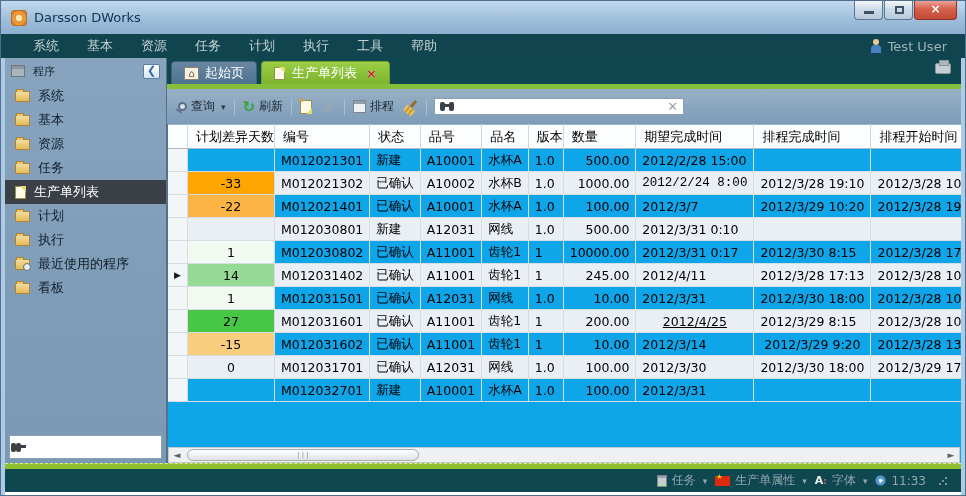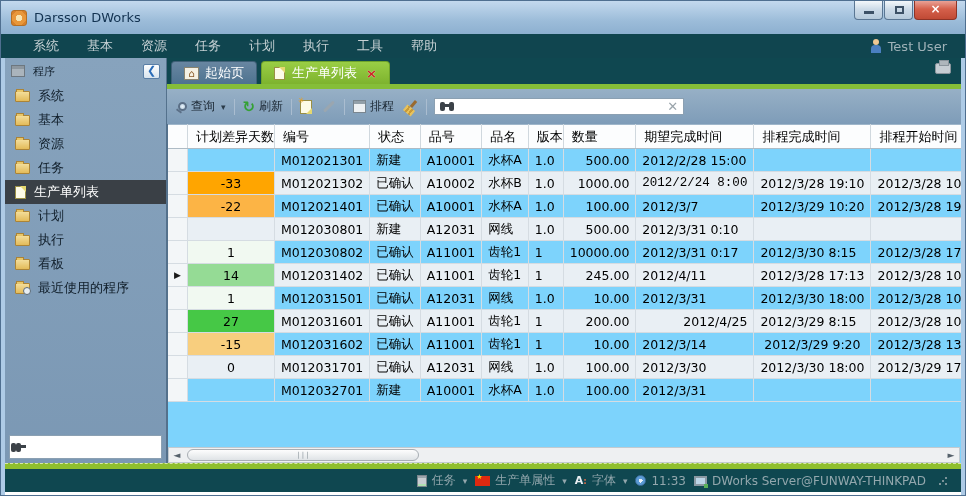--- a/index.html
+++ b/index.html
@@ -96,21 +96,21 @@
   .calc { width:13px; height:13px; background:#eef1f3; border:1px solid #7a868f; box-shadow:inset 0 3px 0 #93a0a9; }
   .broom { width:14px; height:14px; position:relative; }
   .broom::before { content:""; position:absolute; left:8px; top:0; width:3px; height:8px; background:#9a6a2e; transform:rotate(40deg); }
   .broom::after { content:""; position:absolute; left:0; top:7px; width:10px; height:7px;
                   background:linear-gradient(90deg,#e8c25a 0 2px,#c89a3a 2px 4px,#e8c25a 4px 6px,#c89a3a 6px 8px,#e8c25a 8px); transform:rotate(40deg); }
   .tb-search { margin-left:4px; width:250px; height:17px; background:#fff; border:1px solid #8ba0b2;
                display:flex; align-items:center; padding:0 5px; }
   .tb-search input { flex:1; border:none; outline:none; font-size:12px; background:transparent; }
 
   
-  .gridarea { flex:1; position:relative; background:#7dd3fc; overflow:hidden; border-left:1px solid #54718c; }
+  .gridarea { flex:1; position:relative; background:#0ea5e9; overflow:hidden; border-left:1px solid #54718c; }
   table.grid { border-collapse:collapse; table-layout:fixed; font-size:12.5px; color:#000; }
   table.grid th { height:24px; font-weight:normal; font-size:13px; text-align:left; padding:0 0 0 8px;
                   background:#fcfdfe; border-right:1px solid #d0d8de; border-bottom:1px solid #aebbc5;
                   border-top:1px solid #9fb6ca; white-space:nowrap; overflow:hidden; }
   table.grid td { height:23px; padding:0 6px; border-right:1px solid #d5dce2; border-bottom:1px solid #d5dce2;
                   white-space:nowrap; overflow:hidden; }
   table.grid tr.alt td { background:#e9eff4; }
   td.selector-cell { background:#f3f6f8 !important; padding:0 2px; font-size:9px; color:#1a1a1a; }
   .hscroll { position:absolute; left:0; right:1px; bottom:0; height:16px; background:#eef0f2;
              border:1px solid #c2cad0; display:flex; align-items:center; }
@@ -211,26 +211,26 @@
             </div>
             <div class="side-item">
               <span class="icon-folder"></span>
               <span>计划</span>
             </div>
             <div class="side-item">
               <span class="icon-folder"></span>
               <span>执行</span>
             </div>
             <div class="side-item">
-              <span class="icon-folder"></span>
-              <span>看板</span>
-            </div>
-            <div class="side-item">
               <span class="icon-folder icon-clock"></span>
               <span>最近使用的程序</span>
+            </div>
+            <div class="side-item">
+              <span class="icon-folder"></span>
+              <span>看板</span>
             </div>
           </div>
         <div class="side-search">
           <div class="binoc">
               <span></span>
             </div>
           <input value="" style="">
           <span class="clear-x">✕</span>
         </div>
       </div>
@@ -410,21 +410,21 @@
                 </tr>
                 <tr class="alt">
                   <td class="selector-cell" style="text-align: center;"></td>
                   <td style="text-align: center; background: rgb(70, 200, 70);">27</td>
                   <td style="text-align: left;">M012031601</td>
                   <td style="text-align: left;">已确认</td>
                   <td style="text-align: left;">A11001</td>
                   <td style="text-align: left;">齿轮1</td>
                   <td style="text-align: left;">1</td>
                   <td style="text-align: right;">200.00</td>
-                  <td style="text-align: right;">2012/4/25</td>
+                  <td style="text-align: center; text-decoration: underline;">2012/4/25</td>
                   <td style="text-align: left;">2012/3/29 8:15</td>
                   <td style="text-align: left;">2012/3/28 10:52</td>
                 </tr>
                 <tr>
                   <td class="selector-cell" style="text-align: center;"></td>
                   <td style="text-align: center; background: rgb(248, 206, 126);">-15</td>
                   <td style="text-align: left;">M012031602</td>
                   <td style="text-align: left;">已确认</td>
                   <td style="text-align: left;">A11001</td>
                   <td style="text-align: left;">齿轮1</td>
@@ -487,21 +487,17 @@
       </div>
       <div class="sb-item">
         <span class="font-icon">A</span>
         <span>字体</span>
         <span class="caret" style="color:#93a7ad">▾</span>
       </div>
       <div class="sb-item">
         <div class="clock-icon"></div>
         <span>11:33</span>
       </div>
-      <div class="sb-item">
-        <div class="pc-icon"></div>
-        <span>DWorks Server@FUNWAY-THINKPAD</span>
-      </div>
       <div class="grip"></div>
     </div>
   </div>
 
 </div>
 
 </body></html>

